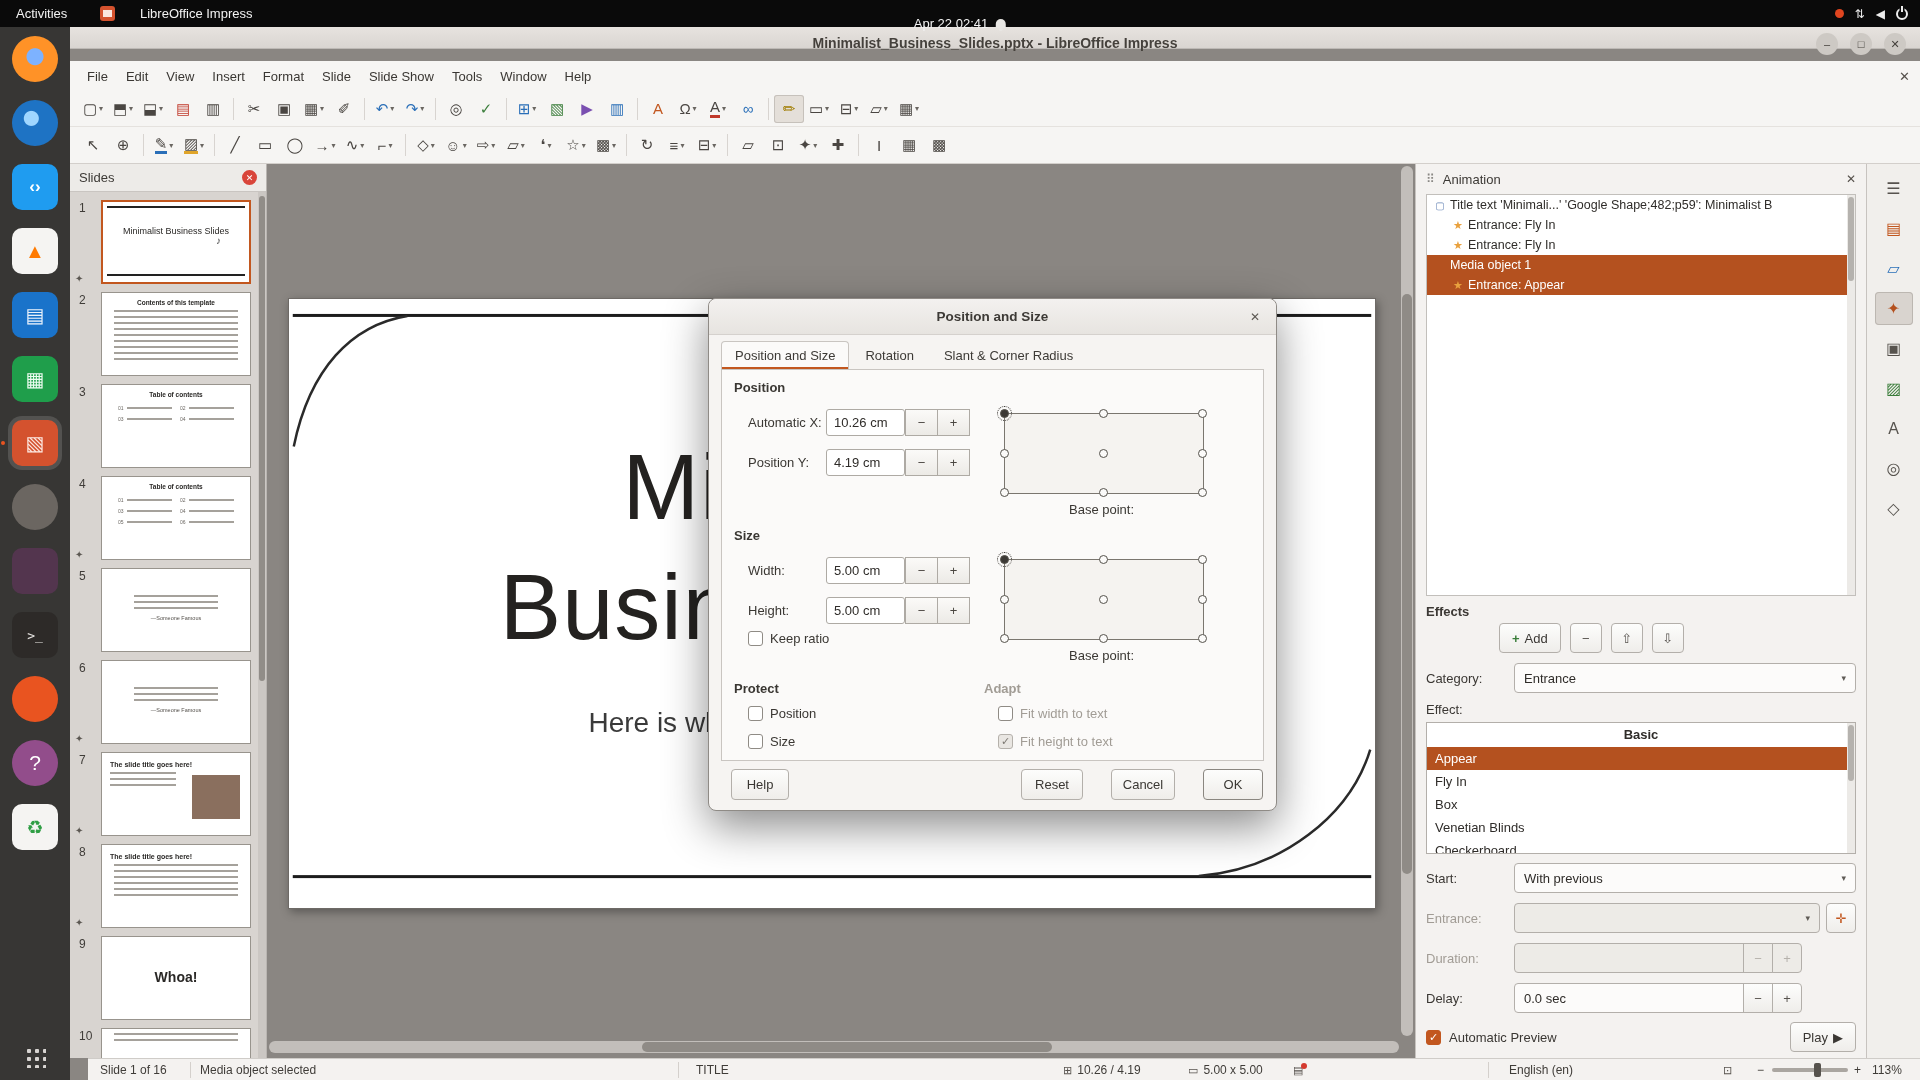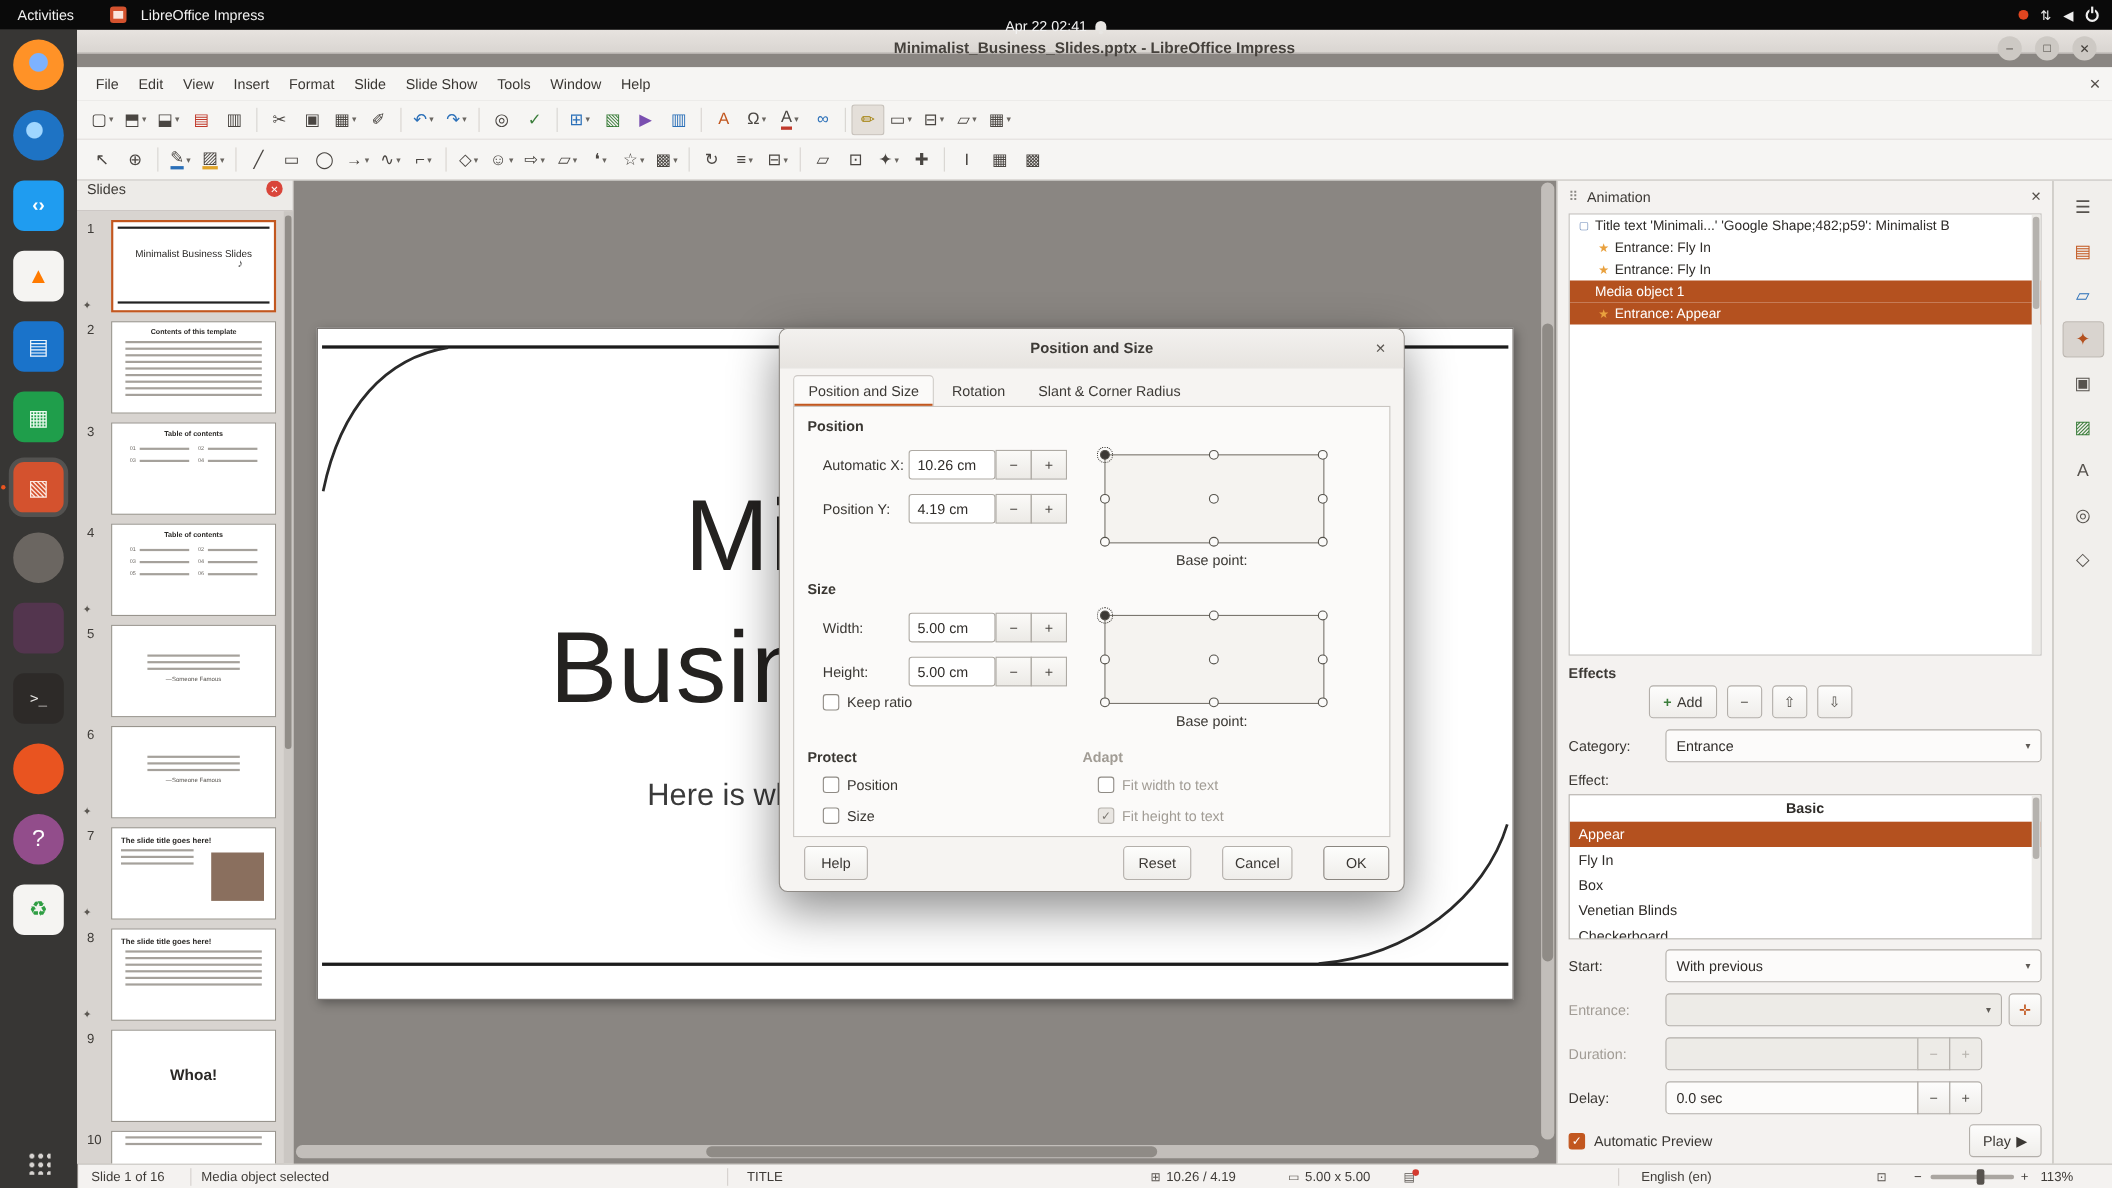--- a/index.html
+++ b/index.html
@@ -2,21 +2,21 @@
 <html><head>
 <meta charset="utf-8">
 <style>
 *{margin:0;padding:0;box-sizing:border-box;}
 html,body{width:1920px;height:1080px;}
 body{position:relative;overflow:hidden;background:#8a8682;font-family:"Liberation Sans",sans-serif;font-size:13px;color:#2e2b28;}
 
 
 #topbar{position:absolute;left:0;top:0;right:0;height:27px;background:#0a0a0a;color:#f2f2f2;display:flex;align-items:center;z-index:60;font-size:13px;}
 .tb-activities{padding:0 16px;}
-.tb-app{position:absolute;left:100px;display:flex;align-items:center;gap:13px;}
+.tb-app{position:absolute;left:100px;display:flex;align-items:center;gap:25px;}
 .impress-mini{width:15px;height:15px;border-radius:3px;background:#d4522e;display:inline-block;position:relative;}
 .impress-mini::after{content:"";position:absolute;left:3px;top:4px;width:9px;height:7px;background:#fbe6de;}
 .tb-clock{position:absolute;left:50%;transform:translateX(-50%);display:flex;align-items:center;margin-top:19px;}
 .bell{width:10px;height:9px;background:#e8e6e3;border-radius:5px 5px 1px 1px;position:relative;margin-left:8px;display:inline-block;}
 .bell::after{content:"";position:absolute;left:3px;bottom:-3px;width:4px;height:3px;background:#e8e6e3;border-radius:50%;}
 .tb-tray{position:absolute;right:12px;display:flex;align-items:center;gap:11px;}
 .tray-dot{width:9px;height:9px;border-radius:50%;background:#e0451f;display:inline-block;}
 .tray-g{color:#eee;font-size:12px;}
 .power{width:12px;height:12px;border:2px solid #eee;border-radius:50%;position:relative;display:inline-block;}
 .power::after{content:"";position:absolute;left:50%;top:-4px;transform:translateX(-50%);width:2px;height:6px;background:#eee;box-shadow:0 0 0 1.5px #0a0a0a;}
@@ -53,21 +53,21 @@
 #toolbar1,#toolbar2{position:absolute;left:70px;right:0;background:#f6f5f3;display:flex;align-items:center;padding-left:8px;z-index:30;}
 #toolbar1{top:91px;height:36px;border-bottom:1px solid #e5e2de;}
 #toolbar2{top:127px;height:37px;border-bottom:1px solid #d3cfcb;}
 .tb-btn{height:28px;min-width:30px;padding:0 3px;display:inline-flex;align-items:center;justify-content:center;border-radius:3px;color:#4a4642;font-size:15px;}
 .tb-btn.active{background:#e4dfd9;box-shadow:inset 0 0 0 1px #c6c1bb;}
 .tb-btn .dd{font-size:8px;color:#6a6661;margin-left:2px;}
 .tb-sep{width:1px;height:22px;background:#d8d4d0;margin:0 5px;display:inline-block;}
 
 
 #slidespanel{position:absolute;left:70px;top:164px;width:197px;bottom:22px;background:#d8d4d0;border-right:1px solid #b9b5b1;z-index:20;}
-.sp-head{height:28px;display:flex;padding:0 9px;color:#3c3935;background:#edebe8;border-bottom:1px solid #c9c5c1;}
+.sp-head{height:28px;display:flex;align-items:center;padding:0 9px;color:#3c3935;background:#edebe8;border-bottom:1px solid #c9c5c1;}
 .sp-close{margin-left:auto;width:15px;height:15px;border-radius:50%;background:#d9453a;color:#fff;font-size:9px;display:flex;align-items:center;justify-content:center;}
 #slides{position:absolute;top:28px;left:0;right:8px;bottom:0;overflow:hidden;}
 .sl{position:relative;margin:8px 6px 0 31px;height:84px;}
 .sl .num{position:absolute;left:-22px;top:1px;font-size:12px;color:#3f3c38;}
 .sl .anim-badge{position:absolute;left:-26px;bottom:0;font-size:10px;color:#5c5852;}
 .sl .thumb{width:150px;height:84px;background:#fff;border:1px solid #98948d;position:relative;overflow:hidden;}
 .sl.selected .thumb{border:2px solid #c2571f;}
 .thumb .tl,.thumb .bl{position:absolute;left:4px;right:4px;height:2px;background:#222;}
 .thumb .tl{top:4px}.thumb .bl{bottom:6px}
 .tt-title{position:absolute;top:24px;left:10px;right:10px;text-align:center;font-size:9px;line-height:11px;color:#2a2826;}
@@ -140,21 +140,21 @@
 .cb.checked-dis{background:#e9e6e2;border-color:#b5b1ab;color:#7c7872;font-size:11px;display:flex;align-items:center;justify-content:center;}
 .cb-lab{margin-left:8px;color:#3a3733;}
 .play-btn{margin-left:auto;}
 
 
 #sidestrip{position:absolute;right:0;width:54px;top:164px;bottom:22px;background:#f1efec;border-left:1px solid #c7c3bf;display:flex;flex-direction:column;align-items:center;padding-top:8px;gap:7px;z-index:20;}
 .ss-btn{width:38px;height:33px;border-radius:4px;display:flex;align-items:center;justify-content:center;font-size:16px;color:#57534e;}
 .ss-btn.active{background:#d9d4cf;box-shadow:inset 0 0 0 1px #bcb7b1;}
 
 
-#statusbar{position:absolute;left:71px;right:0;bottom:0;height:22px;background:#f4f2f0;border-top:1px solid #cfccc8;font-size:12px;color:#3f3c38;z-index:30;}
+#statusbar{position:absolute;left:88px;right:0;bottom:0;height:22px;background:#f4f2f0;border-top:1px solid #cfccc8;font-size:12px;color:#3f3c38;z-index:30;}
 .sb{position:absolute;top:0;height:22px;display:flex;align-items:center;gap:5px;}
 .sb-sep{position:absolute;top:3px;height:16px;width:1px;background:#d4d0cc;}
 .sb-ic{font-size:11px;color:#57534e;}
 .moddot{width:6px;height:6px;background:#d43a2f;border-radius:50%;margin-left:-7px;margin-top:-9px;}
 .zoom-track{position:absolute;top:9px;width:76px;height:4px;background:#aaa6a1;border-radius:2px;}
 .zoom-handle{position:absolute;left:42px;top:-5px;width:7px;height:14px;background:#57534e;border-radius:2px;}
 
 
 #dialog{position:absolute;left:708px;top:298px;width:569px;height:513px;background:#f6f4f2;border:1px solid #8f8b86;border-radius:8px;box-shadow:0 16px 44px rgba(0,0,0,.45);z-index:100;}
 .dlg-head{height:36px;border-bottom:1px solid #d5d1cd;border-radius:8px 8px 0 0;background:linear-gradient(#f3f1ef,#e7e4e0);display:flex;align-items:center;justify-content:center;position:relative;font-weight:bold;color:#3d3a36;font-size:13.5px;}

